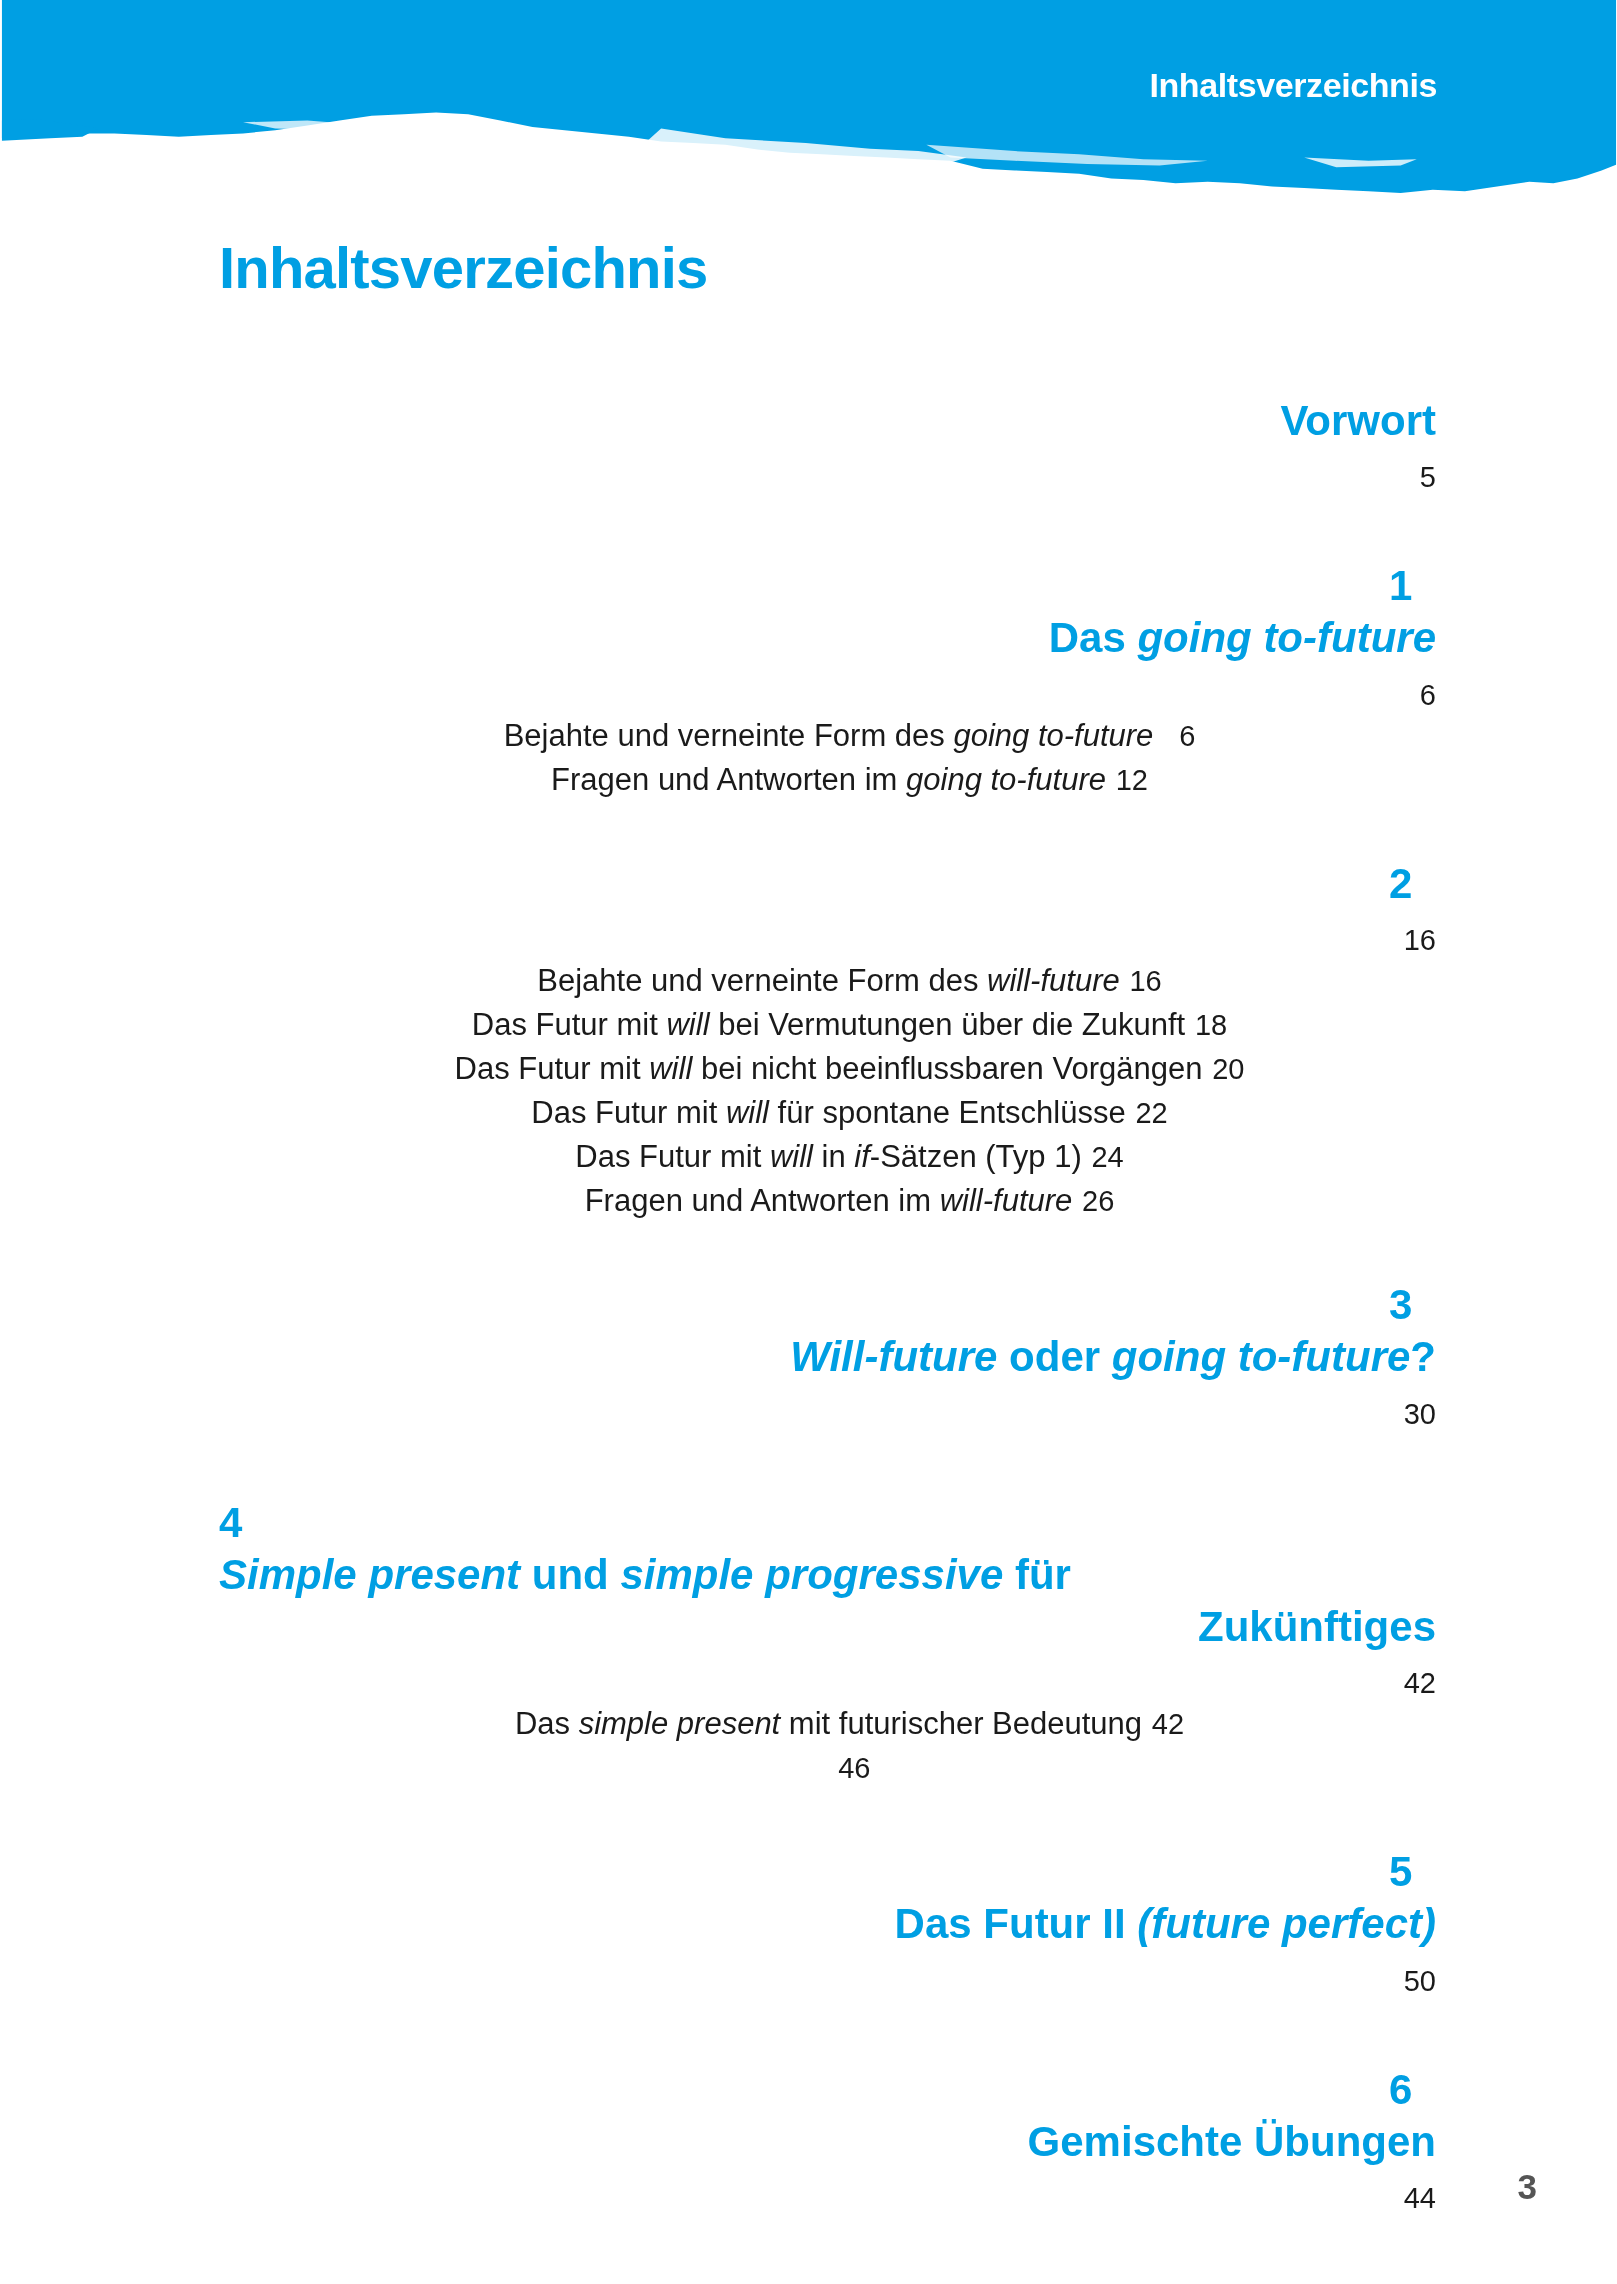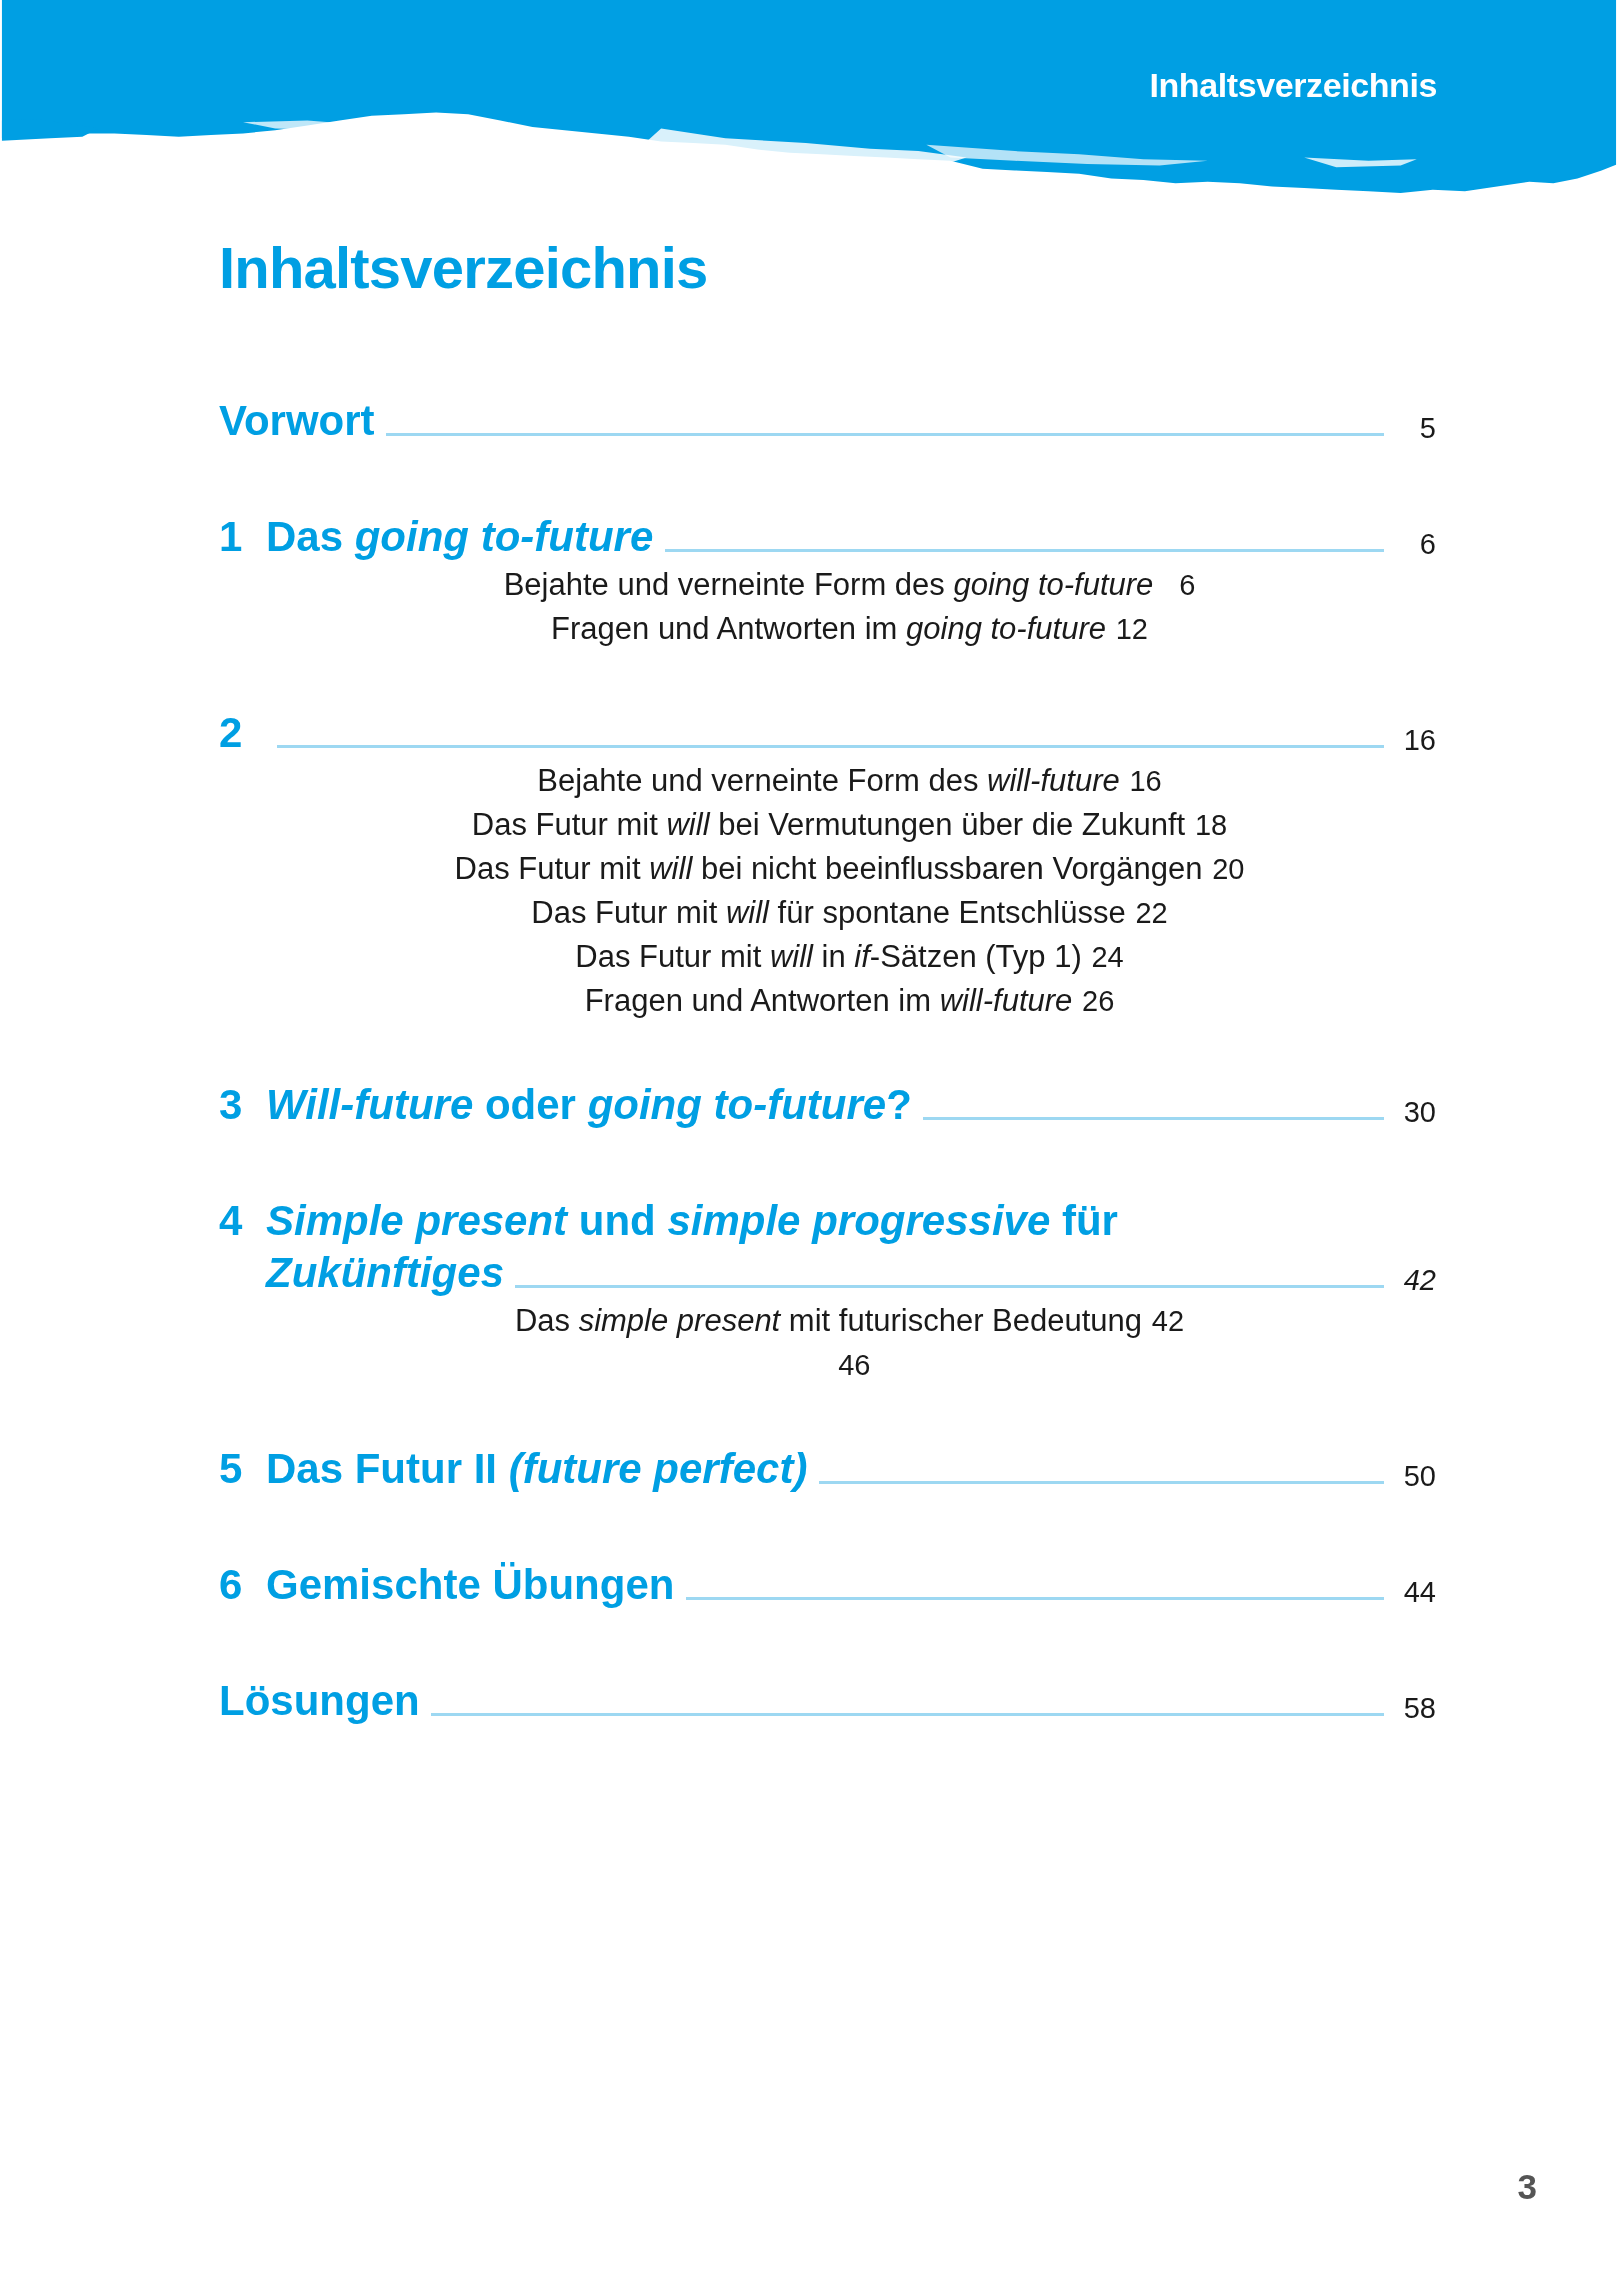--- a/index.html
+++ b/index.html
@@ -22,21 +22,21 @@
     position:absolute; left:219px; top:234px;
     color:#009fe3; font-weight:bold; font-size:58px; letter-spacing:-0.8px;
     margin:0;
   }
   .toc {
     position:absolute; left:219px; top:395px; width:1217px;
   }
   .entry { position:relative; }
   .main-row {
     display:flex; align-items:flex-end; color:#009fe3; font-weight:bold;
-    font-size:42px; line-height:52px;
+    font-size:42px; line-height:52px;flex-direction:column;
   }
   .main-row .num { width:47px; flex:none; }
   .main-row .title { flex:none; white-space:nowrap; }
   .leader {
     flex:1; height:0; border-bottom:3.2px solid #9dd8f2;
     margin:0 9.7px 11.3px 11.3px;
   }
   .pg {
     flex:none; width:42px; text-align:right; color:#1a1a1a;
     font-weight:normal; font-size:29px; line-height:32px; margin-bottom:3.2px;
@@ -147,21 +147,21 @@
   </div>
   <div class="gap-main"></div>
 
   <div class="entry">
     <div class="main-row" style="align-items:flex-start;">
       <span class="num">4</span>
       <span class="title">
         <em>Simple present</em><span> und </span><em>simple progressive</em><span> für</span>
       </span>
     </div>
-    <div class="main-row" style="padding-left:47px;font-style:italic;">
+    <div class="main-row" style="padding-left:47px;">
       <span class="title">Zukünftiges</span>
       <span class="leader"></span>
       <span class="pg">42</span>
     </div>
     <div class="sub-row">
       <span><span>Das </span><em>simple present</em><span> mit futurischer Bedeutung</span></span>
       <span class="pg">42</span>
     </div>
     <div class="sub-row">
       <span class="pg">46</span>

